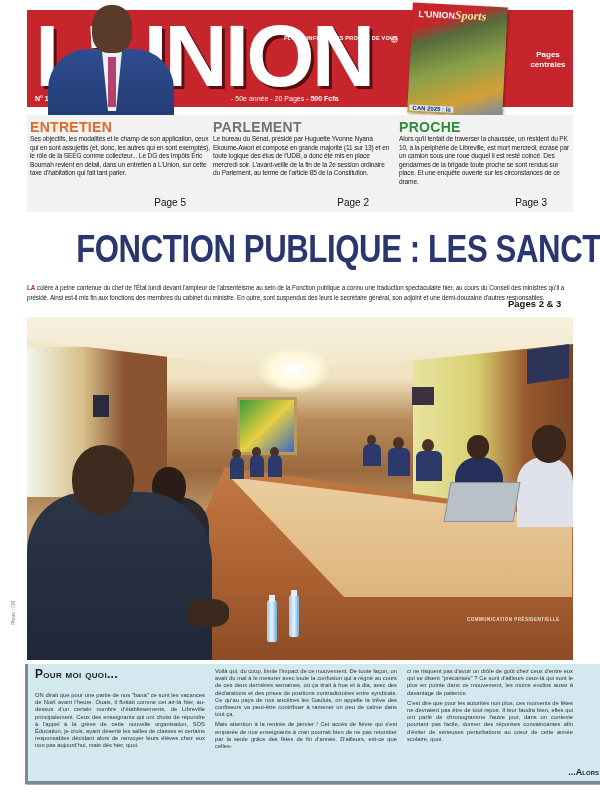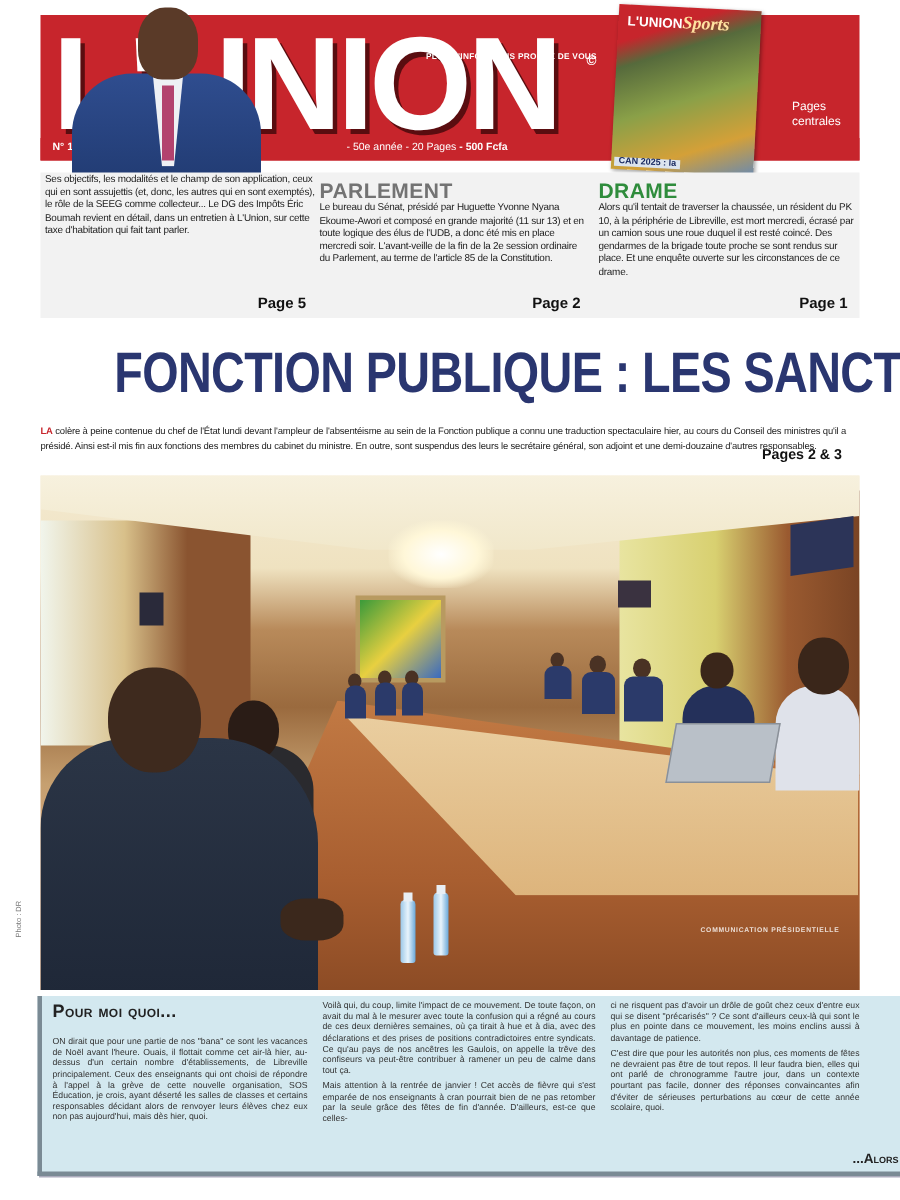--- a/index.html
+++ b/index.html
@@ -20,28 +20,28 @@
   .portrait { position: absolute; left: 44px; top: 5px; width: 130px; height: 112px; }
   .portrait .head { position: absolute; left: 48px; top: 0; width: 40px; height: 48px; background: #5a3a28; border-radius: 45% 45% 40% 40%; }
   .portrait .suit { position: absolute; left: 4px; top: 44px; width: 126px; height: 70px; background: linear-gradient(#2f4d8f,#223c74); border-radius: 40px 40px 0 0; }
   .portrait .shirt { position: absolute; left: 58px; top: 46px; width: 20px; height: 60px; background: #eef0f4; clip-path: polygon(0 0,100% 0,70% 100%,30% 100%); }
   .portrait .tie { position: absolute; left: 64px; top: 52px; width: 8px; height: 50px; background: #b3426e; }
 
   .sports { position: absolute; left: 410px; top: 5px; width: 95px; height: 110px; background: linear-gradient(160deg,#c7252c 0 18%, #566a3c 30%, #8aa048 55%, #d4a038 80%, #6a8ab0 100%); transform: rotate(3deg); box-shadow: 1px 1px 3px rgba(0,0,0,.4); }
   .sports-title { position: absolute; left: 6px; top: 3px; font-size: 9px; font-weight: bold; color: #fff; }
   .sports-title i { font-family: "Liberation Serif", serif; font-size: 12px; color: #ffe2a0; }
   .sports-can { position: absolute; left: 2px; bottom: 2px; font-size: 6px; font-weight: bold; color: #1a2a60; background: #dbe4ee; padding: 0 3px; }
-  .pages-centrales { position: absolute; left: 528px; top: 66px; width: 40px; font-size: 8px; font-weight: normal; color: #fff; text-align: left; line-height: 10px; }
+  .pages-centrales { position: absolute; left: 528px; top: 50px; width: 40px; font-size: 8px; font-weight: bold; color: #fff; text-align: center; line-height: 10px; }
 
   
   .teasers { position: absolute; left: 27px; top: 115px; width: 546px; height: 97px; background: #f2f2f2; }
   .teaser { position: absolute; top: 0; width: 180px; height: 97px; }
   .teaser h2 { font-size: 14px; font-weight: 900; line-height: 14px; margin-top: 5px; letter-spacing: 0.3px; }
   .teaser p { font-family: "Liberation Sans Narrow","Liberation Sans", sans-serif; font-size: 6.6px; line-height: 8.6px; color: #222; margin-top: 1px; letter-spacing: -0.15px; }
-  .teaser .pg { position: absolute; right: 6px; bottom: 4px; font-size: 10px; font-weight: 700; color: #111; }
+  .teaser .pg { position: absolute; right: 24px; bottom: 4px; font-size: 10px; font-weight: 400; color: #111; }
   .t1 { left: 3px; } .t1 h2 { color: #e06a2a; }
   .t2 { left: 186px; } .t2 h2 { color: #737373; }
   .t3 { left: 372px; width: 172px; } .t3 h2 { color: #2f8c3c; }
 
   
   .headline { position: absolute; left: 27px; top: 226px; width: 546px; text-align: center; font-family: "Liberation Sans", sans-serif; font-weight: bold; font-size: 38px; line-height: 46px; color: #2a3670; transform: scaleX(0.82); transform-origin: center; letter-spacing: -0.5px; white-space: nowrap; }
   .lede { position: absolute; left: 27px; top: 283px; width: 546px; font-size: 6.3px; line-height: 10px; color: #222; letter-spacing: -0.1px; }
   .lede .la { color: #c7252c; font-weight: bold; }
   .lede-pages { position: absolute; left: 508px; top: 298px; font-size: 9.5px; font-weight: 900; color: #111; }
 
@@ -114,32 +114,33 @@
 <div class="sports">
   <div class="sports-title">
     <span>L'UNION</span><i>Sports</i>
   </div>
   <div class="sports-can">CAN 2025 : la</div>
 </div>
 <div class="pages-centrales">Pages centrales</div>
 
 <div class="teasers">
   <div class="teaser t1">
+    <h2>ENTRETIEN</h2>
     <p>Ses objectifs, les modalités et le champ de son application, ceux qui en sont assujettis (et, donc, les autres qui en sont exemptés), le rôle de la SEEG comme collecteur... Le DG des Impôts Éric Boumah revient en détail, dans un entretien à L'Union, sur cette taxe d'habitation qui fait tant parler.</p>
     <div class="pg">Page 5</div>
   </div>
   <div class="teaser t2">
     <h2>PARLEMENT</h2>
     <p>Le bureau du Sénat, présidé par Huguette Yvonne Nyana Ekoume-Awori et composé en grande majorité (11 sur 13) et en toute logique des élus de l'UDB, a donc été mis en place mercredi soir. L'avant-veille de la fin de la 2e session ordinaire du Parlement, au terme de l'article 85 de la Constitution.</p>
     <div class="pg">Page 2</div>
   </div>
   <div class="teaser t3">
-    <h2>DRAME</h2>
+    <h2>PROCHE</h2>
     <p>Alors qu'il tentait de traverser la chaussée, un résident du PK 10, à la périphérie de Libreville, est mort mercredi, écrasé par un camion sous une roue duquel il est resté coincé. Des gendarmes de la brigade toute proche se sont rendus sur place. Et une enquête ouverte sur les circonstances de ce drame.</p>
-    <div class="pg">Page 1</div>
+    <div class="pg">Page 3</div>
   </div>
 </div>
 
 <div class="headline">FONCTION PUBLIQUE : LES SANCTIONS TOMBENT</div>
 <div class="lede">
   <span class="la">LA</span><span> colère à peine contenue du chef de l'État lundi devant l'ampleur de l'absentéisme au sein de la Fonction publique a connu une traduction spectaculaire hier, au cours du Conseil des ministres qu'il a présidé. Ainsi est-il mis fin aux fonctions des membres du cabinet du ministre. En outre, sont suspendus des leurs le secrétaire général, son adjoint et une demi-douzaine d'autres responsables.</span>
 </div>
 <div class="lede-pages">Pages 2 &amp; 3</div>
 
 <div class="photo">

